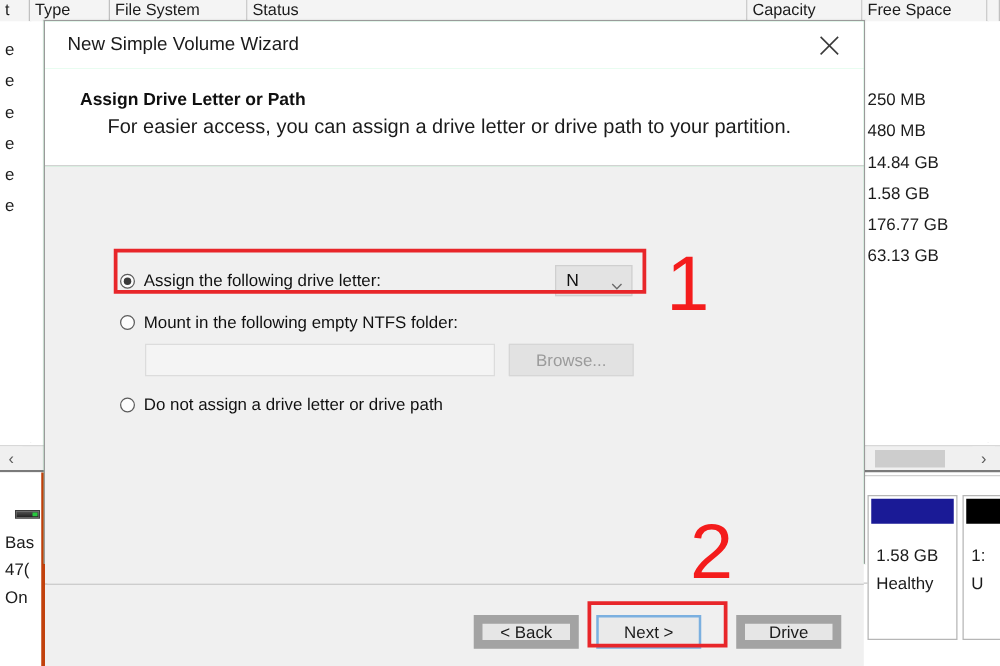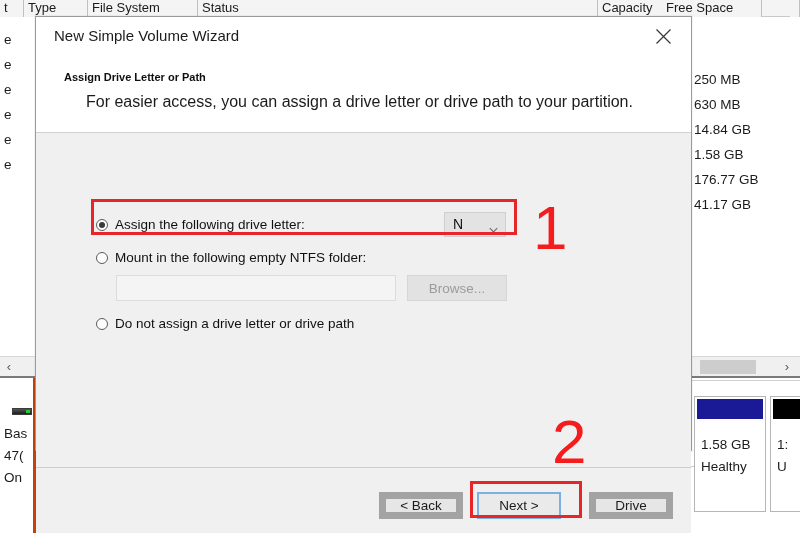--- a/index.html
+++ b/index.html
@@ -213,21 +213,21 @@
 
   .dlg-head {
     position: absolute;
     left: 0; top: 38px;
     width: 100%; height: 77px;
     background: #ffffff;
   }
   .dlg-head-title {
     position: absolute;
     left: 28px; top: 16px;
-    font-size: 11px;
+    font-size: 14px;
     font-weight: bold;
     color: #0f0f0f;
     white-space: nowrap;
   }
   .dlg-head-sub {
     position: absolute;
     left: 50px; top: 38px;
     font-size: 16px;
     color: #1b1b1b;
     white-space: nowrap;
@@ -361,52 +361,52 @@
 <div id="screen">
 
   <div id="bg">
 
     <div class="col-header-bar">
       <div class="col-head" style="left:0px;width:24px;">t</div>
       <div class="col-head" style="left:24px;width:64px;">Type</div>
       <div class="col-head" style="left:88px;width:110px;">File System</div>
       <div class="col-head" style="left:198px;width:400px;">Status</div>
       <div class="col-head" style="left:598px;width:92px;">Capacity</div>
-      <div class="col-head" style="left:662px;width:100px;">Free Space</div>
+      <div class="col-head" style="left:690px;width:100px;">Free Space</div>
       <div class="col-head" style="left:790px;width:10px;"></div>
     </div>
 
     <div class="vline" style="left:24px;"></div>
     <div class="vline" style="left:690px;"></div>
     <div class="vline" style="left:790px;"></div>
 
     <div class="vol-list">
       <div class="vol-row" style="top:12px;">
         <span class="vol-name">e</span>
         <span class="vol-free">250 MB</span>
       </div>
       <div class="vol-row" style="top:37px;">
         <span class="vol-name">e</span>
-        <span class="vol-free">630 MB</span>
+        <span class="vol-free">480 MB</span>
       </div>
       <div class="vol-row" style="top:62px;">
         <span class="vol-name">e</span>
         <span class="vol-free">14.84 GB</span>
       </div>
       <div class="vol-row" style="top:87px;">
         <span class="vol-name">e</span>
         <span class="vol-free">1.58 GB</span>
       </div>
       <div class="vol-row" style="top:112px;">
         <span class="vol-name">e</span>
         <span class="vol-free">176.77 GB</span>
       </div>
       <div class="vol-row" style="top:137px;">
         <span class="vol-name">e</span>
-        <span class="vol-free">41.17 GB</span>
+        <span class="vol-free">63.13 GB</span>
       </div>
     </div>
 
     <div class="hscroll">
       <div class="hscroll-arrow" style="left:0px;">‹</div>
       <div class="hscroll-thumb" style="left:700px;width:56px;"></div>
       <div class="hscroll-arrow" style="left:778px;">›</div>
     </div>
     <div class="hscroll-sep"></div>
 

